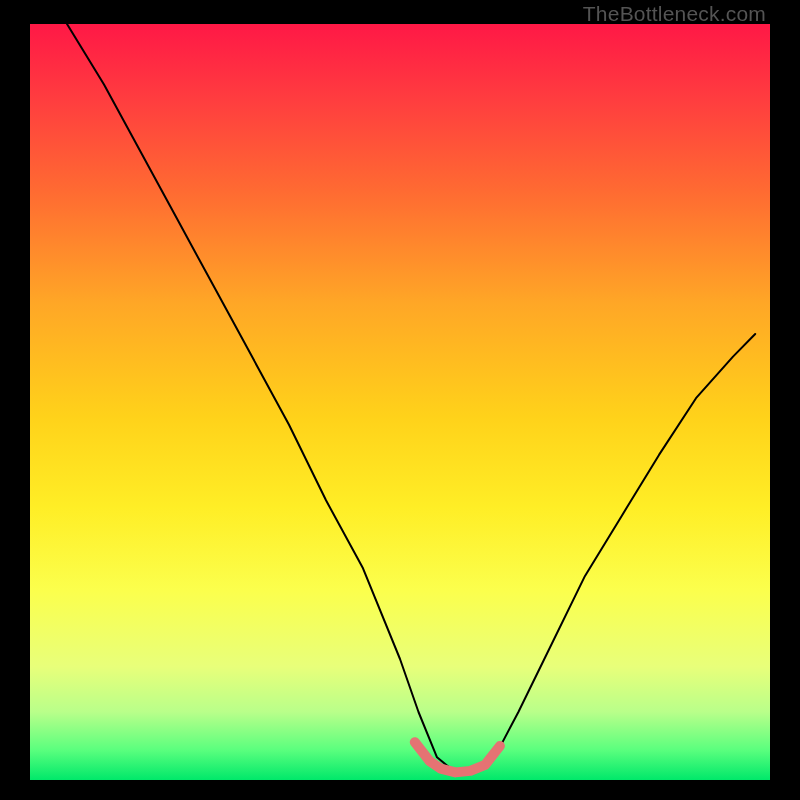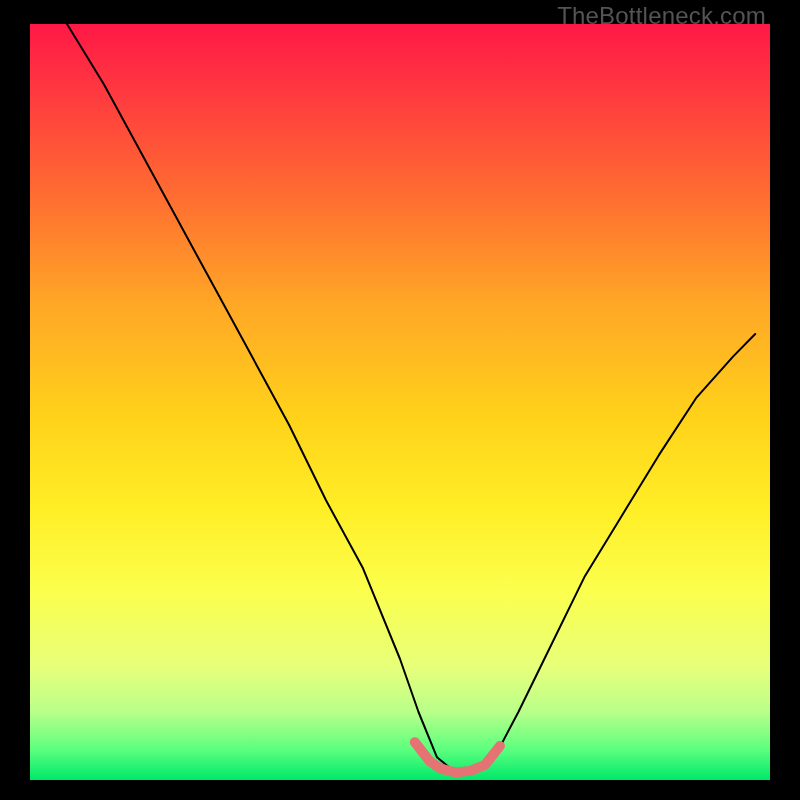--- a/index.html
+++ b/index.html
@@ -21,21 +21,21 @@
   }
   .plot-area {
     width: 100%;
     height: 100%;
     position: relative;
   }
   .watermark {
     position: absolute;
     top: 2px;
     right: 34px;
-    font-size: 24px;
+    font-size: 21px;
     font-weight: 500;
     color: #545454;
     letter-spacing: 0.2px;
   }
 </style>
 </head>
 <body>
 
 <div class="watermark">TheBottleneck.com</div>
 

